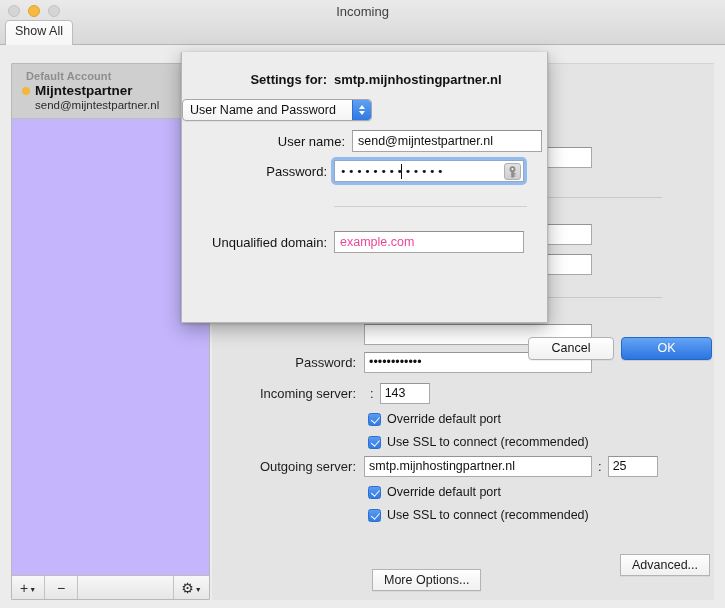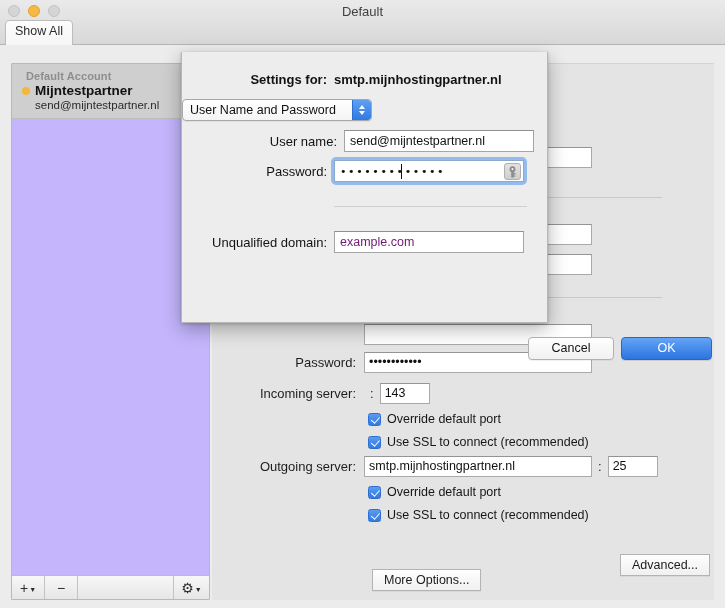--- a/index.html
+++ b/index.html
@@ -188,21 +188,21 @@
   .arrows .dn { border-top: 4px solid #fff; }
 
   .stext {
     width: 190px; height: 22px;
     background: #fff; border: 1px solid #a5a5a5;
     border-top-color: #919191;
     font-size: 12.5px; color: #111;
     line-height: 20px; padding: 0 5px;
     overflow: hidden; white-space: nowrap;
   }
-  .stext.placeholder { color: #701a75; }
+  .stext.placeholder { color: #ec4899; }
 
   #pw-wrap {
     position: relative; width: 190px; height: 22px;
   }
   #pw-focus {
     position: absolute; left: -3px; top: -3px;
     width: 196px; height: 28px;
     border: 3px solid rgba(100,160,235,0.65);
     border-radius: 5px;
   }
@@ -258,21 +258,21 @@
 <body>
 
 <div id="window">
 
   <div id="titlebar">
     <div id="traffic">
       <div class="light close"></div>
       <div class="light min"></div>
       <div class="light max"></div>
     </div>
-    <div id="win-title">Default</div>
+    <div id="win-title">Incoming</div>
     <div id="showall">Show All</div>
   </div>
 
   <div id="content">
 
     <div id="sidebar">
       <div class="acct-row">
         <div class="acct-group">Default Account</div>
         <div class="acct-name-line">
           <div class="acct-dot"></div>
@@ -369,21 +369,21 @@
     <div class="srow" style="left:0; top:47px;">
       <div class="popup">
         <span>User Name and Password</span>
         <span class="arrows">
           <span class="up"></span>
           <span class="dn"></span>
         </span>
       </div>
     </div>
 
-    <div class="srow" style="left:0; top:78px;padding-left:10px;">
+    <div class="srow" style="left:8px; top:78px;padding-left:10px;">
       <div class="slabel">User name:</div>
       <div class="stext">send@mijntestpartner.nl</div>
     </div>
 
     <div class="srow" style="left:0; top:108px;">
       <div class="slabel">Password:</div>
       <div id="pw-wrap">
         <div id="pw-focus"></div>
         <div id="pw-field">
           <div id="pw-dots">•••••••••••••</div>

